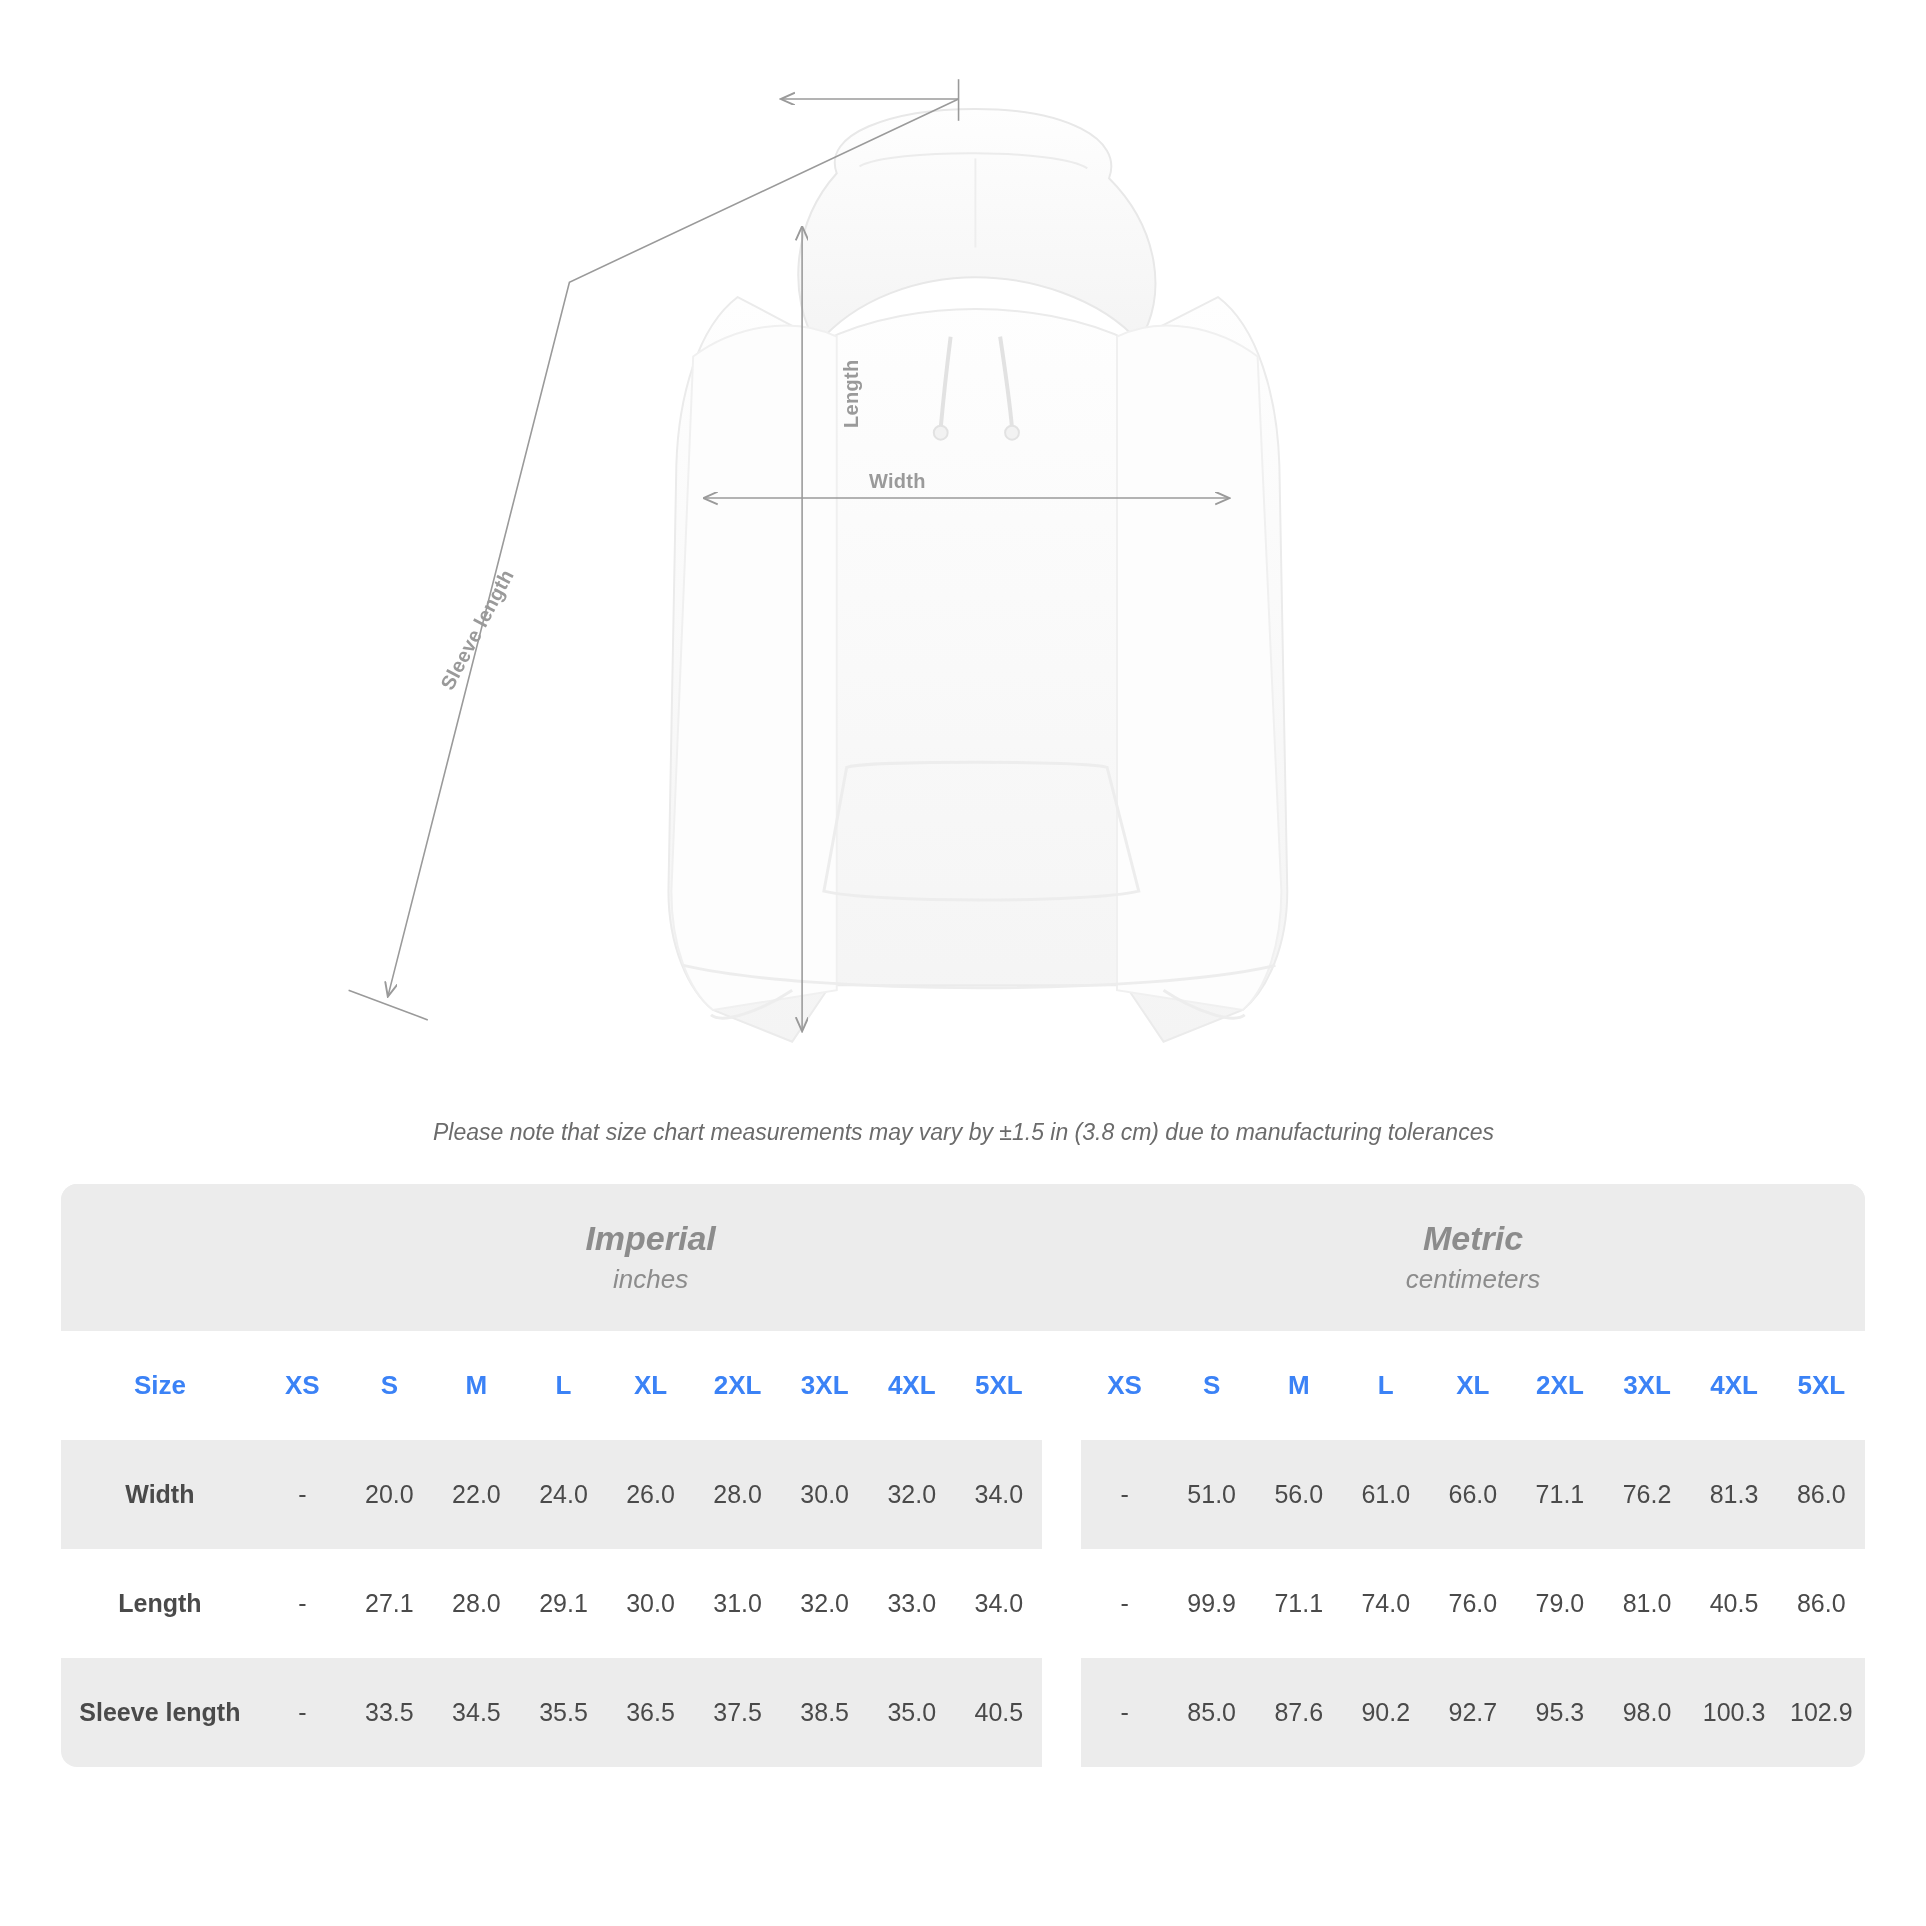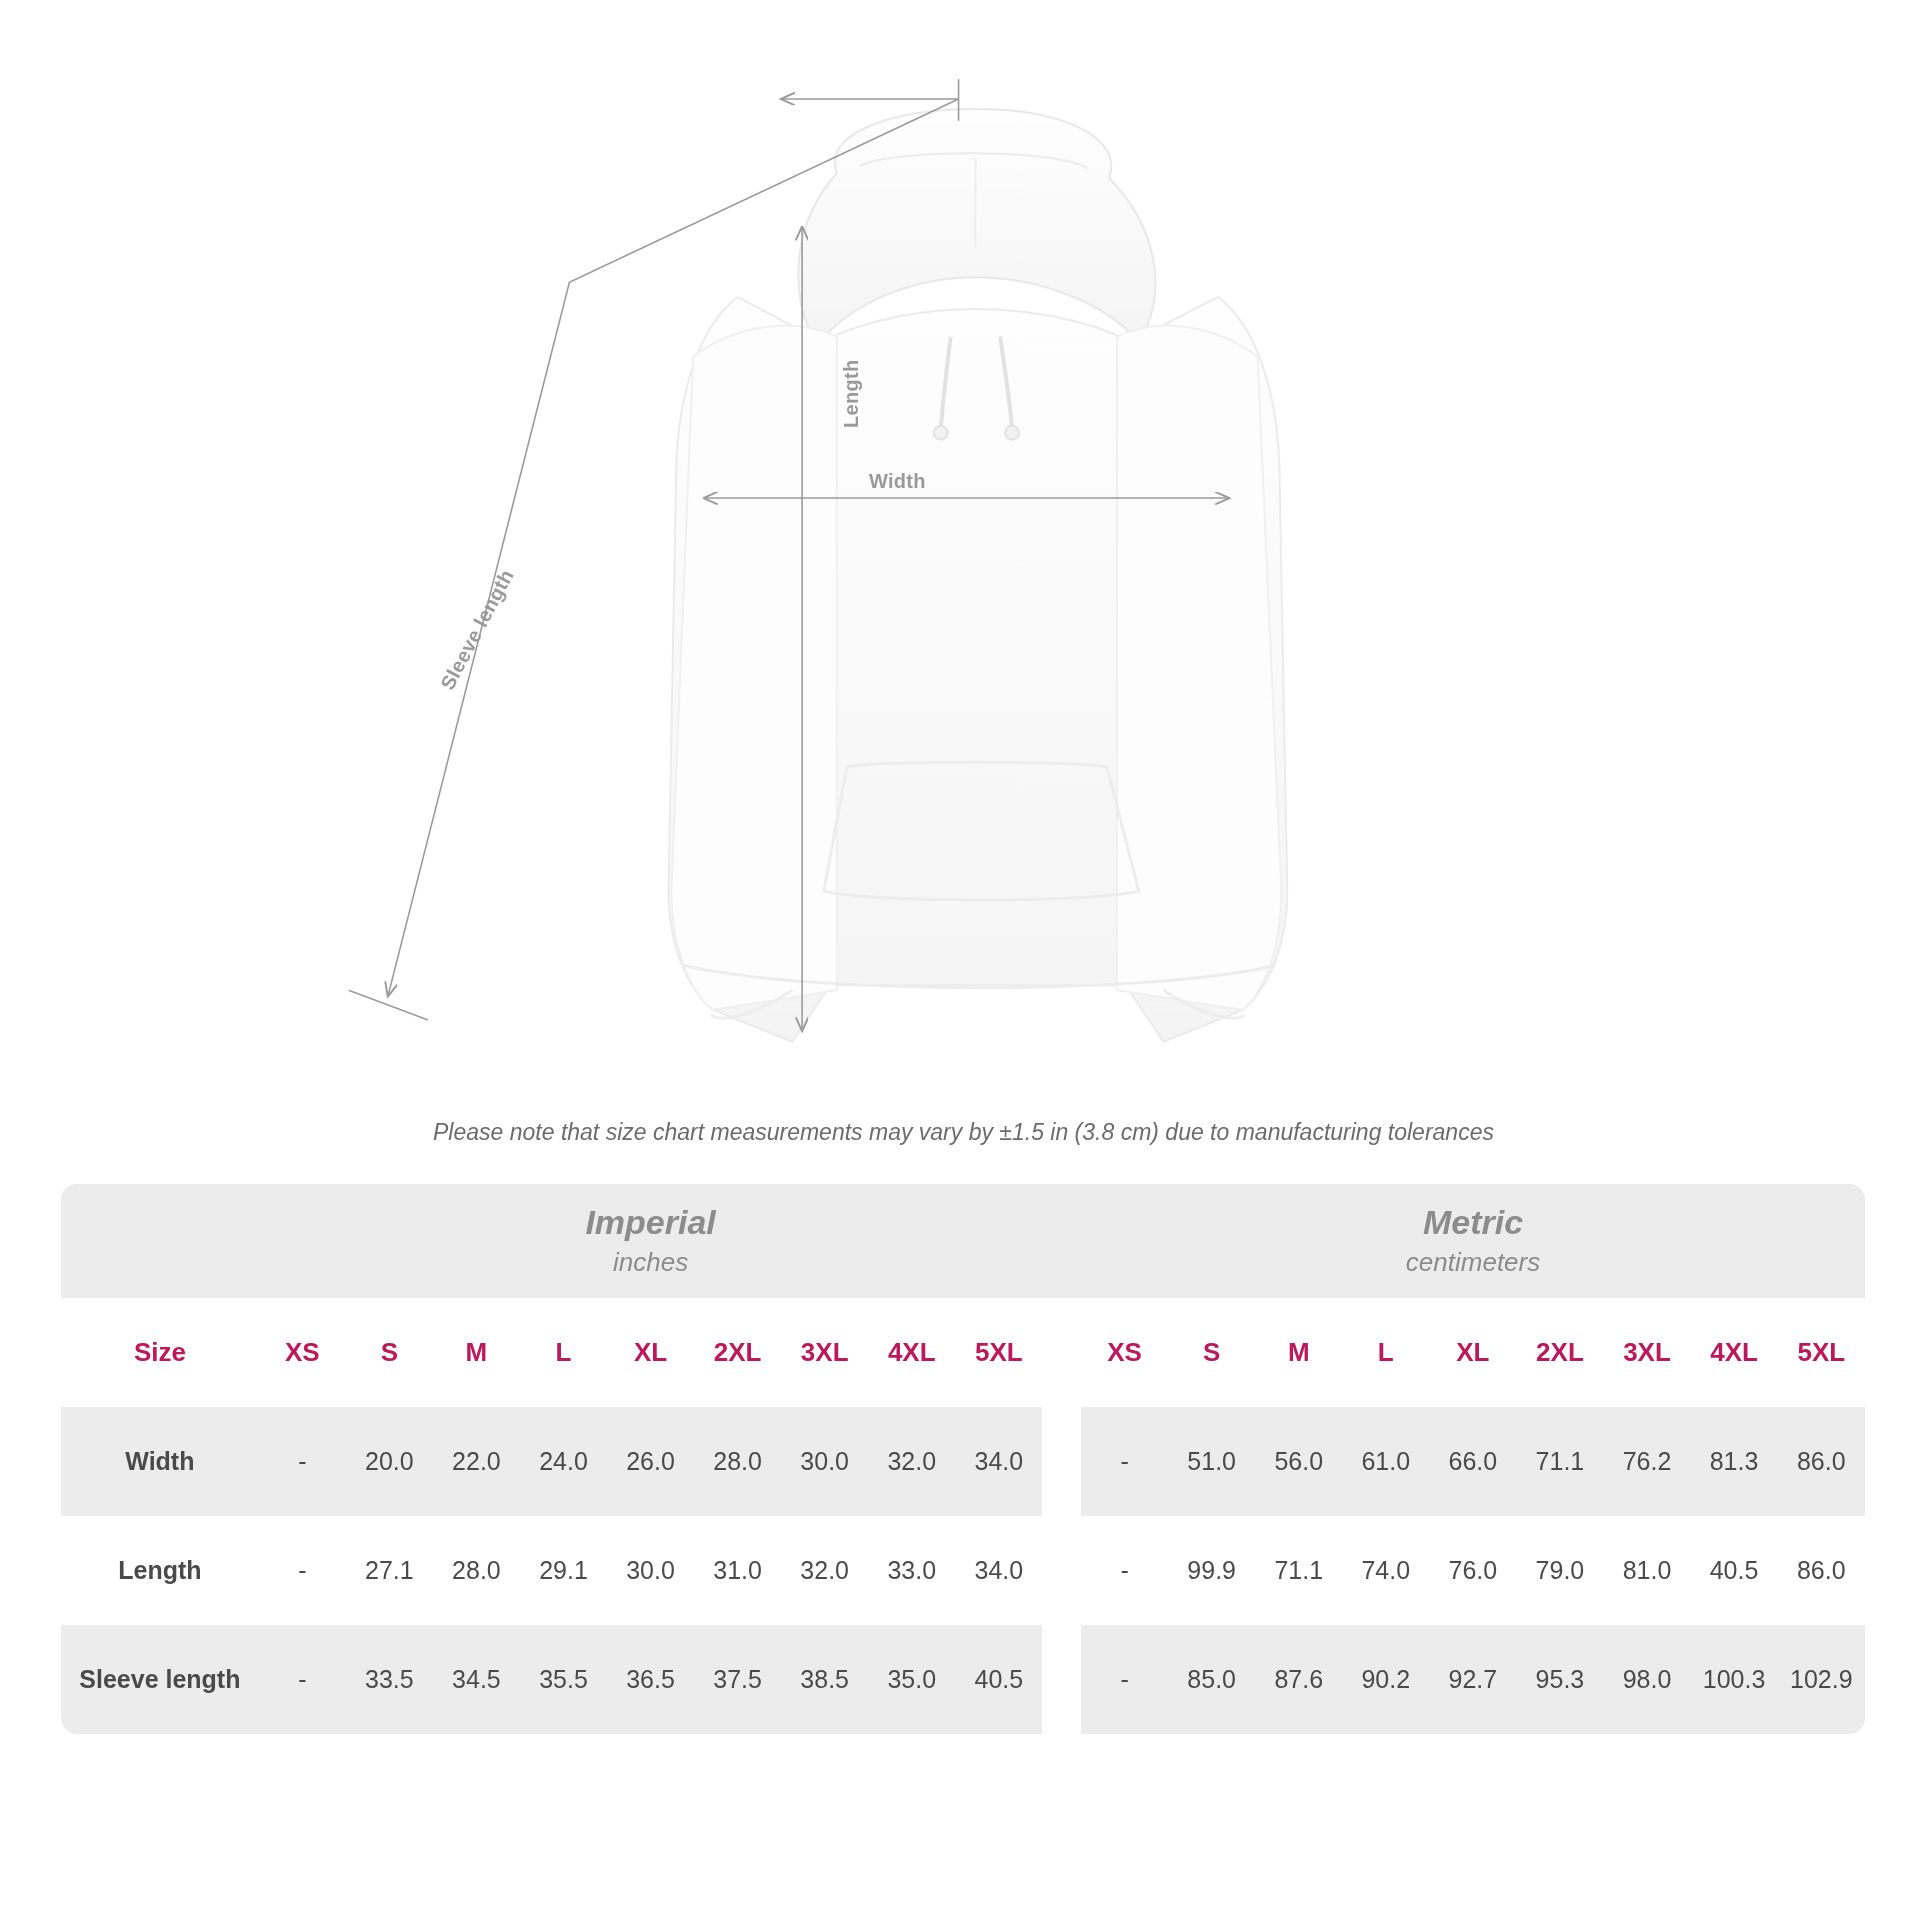--- a/index.html
+++ b/index.html
@@ -78,21 +78,21 @@
   table.size-table td,
   table.size-table th {
     text-align: center;
     vertical-align: middle;
     font-size: 25px;
     color: #4a4a4a;
     border: 0;
   }
   .unit-head {
     background: #ececec;
-    height: 114px;
+    height: 147px;
   }
   .unit-head .unit-name {
     font-size: 34px;
     font-weight: bold;
     font-style: italic;
     color: #8c8c8c;
     line-height: 1.1;
   }
   .unit-head .unit-sub {
     font-size: 26px;
@@ -100,21 +100,21 @@
     color: #8c8c8c;
     padding-top: 6px;
   }
   .corner-cell {
     background: #ececec;
   }
   tr.head-row td {
     height: 107px;
     font-weight: bold;
     font-size: 26px;
-    color: #be185d;
+    color: #3b82f6;
     background: #ffffff;
   }
   tr.head-row td.rowlabel {
     font-weight: bold;
   }
   tr.data-row td {
     height: 107px;
   }
   tr.alt td {
     background: #ececec;

